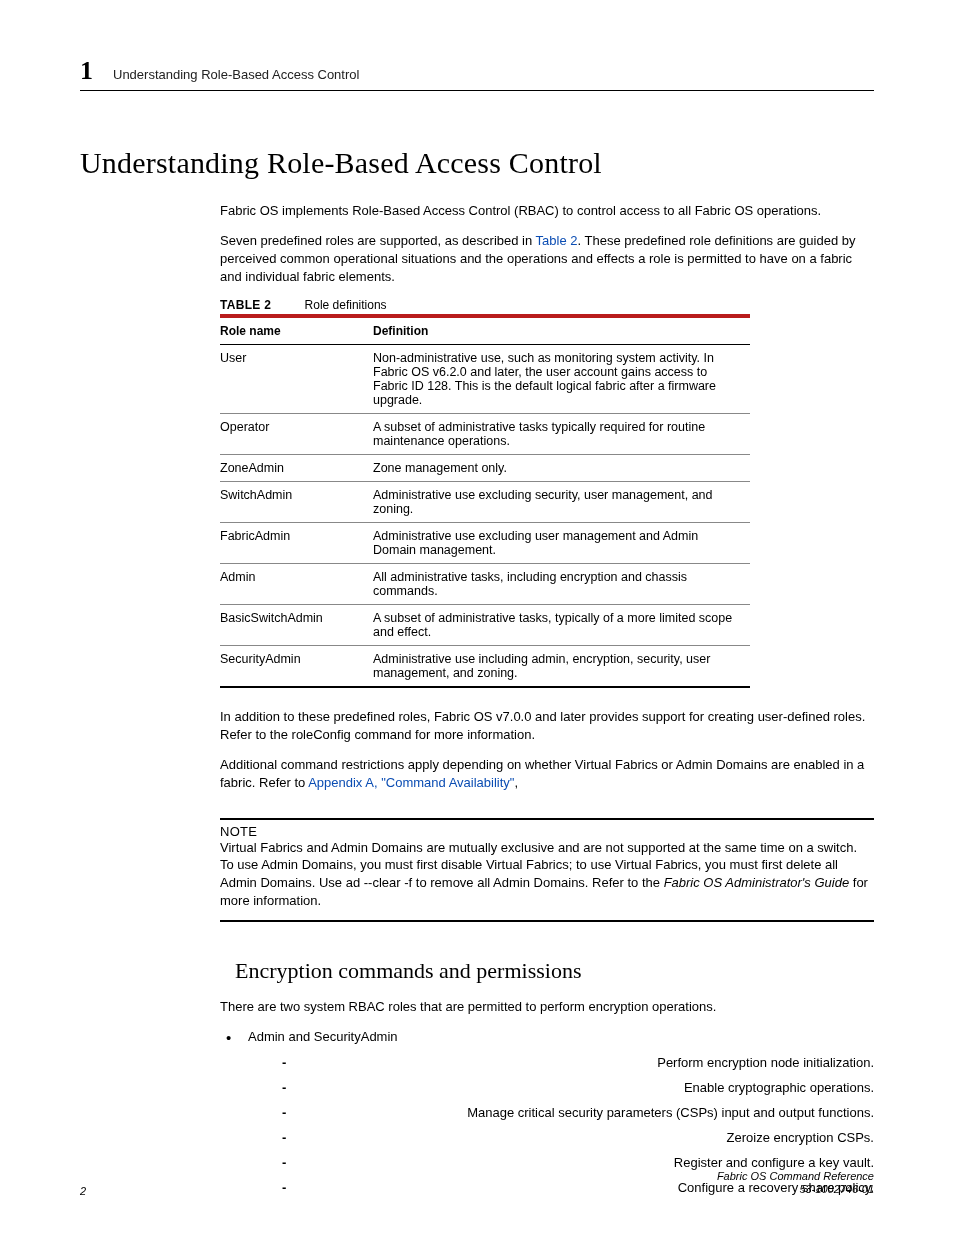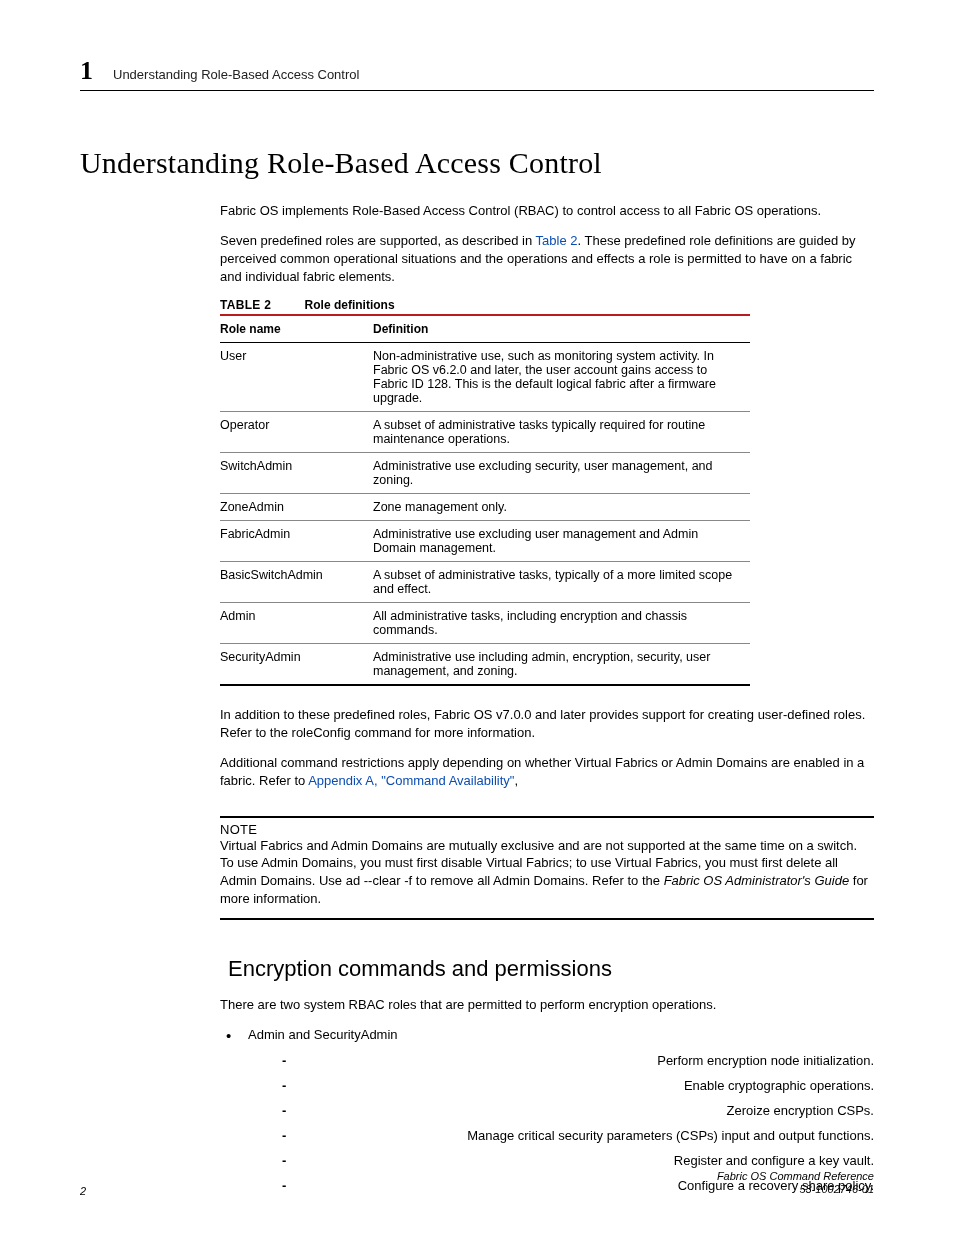--- a/index.html
+++ b/index.html
@@ -47,34 +47,34 @@
   }
   p { margin: 0 0 12px 0; line-height: 1.38; }
   .link { color: #0b4db3; }
   .table-caption {
     font-family: Arial, sans-serif;
     font-size: 12px;
     font-weight: bold;
     margin: 6px 0 0 0;
   }
   .table-caption .tc-label { letter-spacing: 0.3px; }
-  .table-caption .tc-title { font-weight: 700; margin-left: 30px; font-family: 'Arial Narrow', Arial, sans-serif; }
+  .table-caption .tc-title { font-weight: 400; margin-left: 30px; font-family: 'Arial Narrow', Arial, sans-serif; }
   table.roles {
     border-collapse: collapse;
     width: 530px;
     margin-top: 2px;
   }
   table.roles th, table.roles td {
     text-align: left;
     vertical-align: top;
     font-size: 12.5px;
     padding: 6px 8px 6px 0;
   }
   table.roles thead th {
-    border-top: 2px solid #b91c1c;
+    border-top: 4px solid #b91c1c;
     border-bottom: 1px solid #000;
     font-weight: bold;
     font-size: 12px;
   }
   table.roles tbody td { border-bottom: 1px solid #888; }
   table.roles tbody tr:last-child td { border-bottom: 2px solid #000; margin-top: 28px; }
   table.roles td:first-child, table.roles th:first-child { width: 145px; }
   .after-table { margin-top: 20px; }
   b { font-weight: normal; }
   i { font-style: italic; }
@@ -82,24 +82,24 @@
   .note-label {
     font-family: 'Arial Narrow', Arial, sans-serif;
     font-weight: normal;
     font-size: 13px;
     margin-top: 4px;
     letter-spacing: 0.3px;
   }
   .note-body { margin-top: 0; line-height: 1.38; }
   .note-rule-bot { border-top: 2px solid #000; height: 0; margin-top: 10px; }
   h2.sub-heading {
-    font-family: Liberation Sans, sans-serif;
+    font-family: Liberation Serif, serif;
     font-weight: normal;
     font-size: 22px;
-    margin: 36px 0 14px 8px;
+    margin: 36px 0 14px 15px;
   }
   ul.bullets { list-style: none; padding: 0; margin: 0 0 0 0; }
   ul.bullets > li { position: relative; padding-left: 28px; margin-bottom: 6px; line-height: 1.38; }
   ul.bullets > li::before {
     content: "•"; position: absolute; left: 6px; top: 0; font-size: 15px;
   }
   ul.bullets > li > .li-body { margin-top: 6px; }
   ul.dashes { list-style: none; padding: 0; margin: 8px 0 0 0; }
   ul.dashes > li { position: relative; padding-left: 56px; margin-bottom: 7px; text-align: right; }
   ul.dashes > li::before {
@@ -150,38 +150,38 @@
       <tbody>
         <tr>
             <td>User</td>
             <td>Non-administrative use, such as monitoring system activity. In Fabric OS v6.2.0 and later, the user account gains access to Fabric ID 128. This is the default logical fabric after a firmware upgrade.</td>
           </tr>
         <tr>
             <td>Operator</td>
             <td>A subset of administrative tasks typically required for routine maintenance operations.</td>
           </tr>
         <tr>
+            <td>ZoneAdmin</td>
+            <td>Zone management only.</td>
+          </tr>
+        <tr>
             <td>SwitchAdmin</td>
             <td>Administrative use excluding security, user management, and zoning.</td>
           </tr>
         <tr>
-            <td>ZoneAdmin</td>
-            <td>Zone management only.</td>
-          </tr>
-        <tr>
             <td>FabricAdmin</td>
             <td>Administrative use excluding user management and Admin Domain management.</td>
           </tr>
         <tr>
+            <td>Admin</td>
+            <td>All administrative tasks, including encryption and chassis commands.</td>
+          </tr>
+        <tr>
             <td>BasicSwitchAdmin</td>
             <td>A subset of administrative tasks, typically of a more limited scope and effect.</td>
-          </tr>
-        <tr>
-            <td>Admin</td>
-            <td>All administrative tasks, including encryption and chassis commands.</td>
           </tr>
         <tr>
             <td>SecurityAdmin</td>
             <td>Administrative use including admin, encryption, security, user management, and zoning.</td>
           </tr>
       </tbody>
     </table>
 
     <p class="after-table">
       <span>In addition to these predefined roles, Fabric OS v7.0.0 and later provides support for creating user-defined roles. Refer to the </span><b>roleConfig</b><span> command for more information.</span>
@@ -200,22 +200,22 @@
     <h2 class="sub-heading">Encryption commands and permissions</h2>
 
     <p>There are two system RBAC roles that are permitted to perform encryption operations.</p>
 
     <ul class="bullets">
       <li>
         <span>Admin and SecurityAdmin</span>
         <ul class="dashes">
           <li>Perform encryption node initialization.</li>
           <li>Enable cryptographic operations.</li>
+          <li>Manage critical security parameters (CSPs) input and output functions.</li>
           <li>Zeroize encryption CSPs.</li>
-          <li>Manage critical security parameters (CSPs) input and output functions.</li>
           <li>Register and configure a key vault.</li>
           <li>Configure a recovery share policy.</li>
         </ul>
       </li>
     </ul>
   </div>
 </div>
 
 <div class="footer">
   <span class="pnum">2</span>

